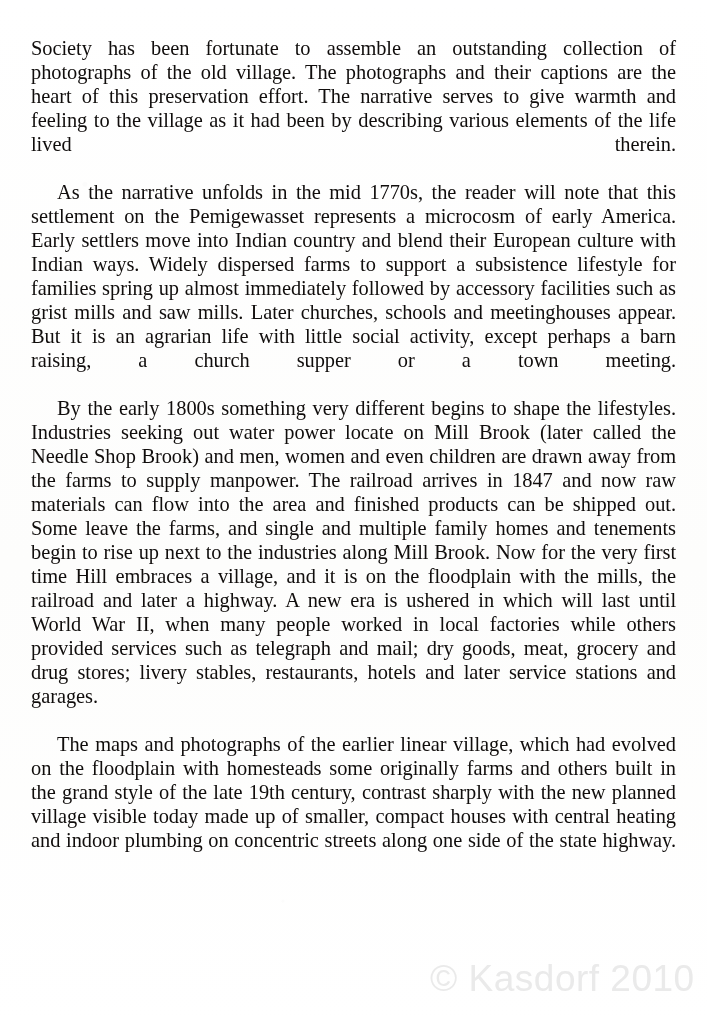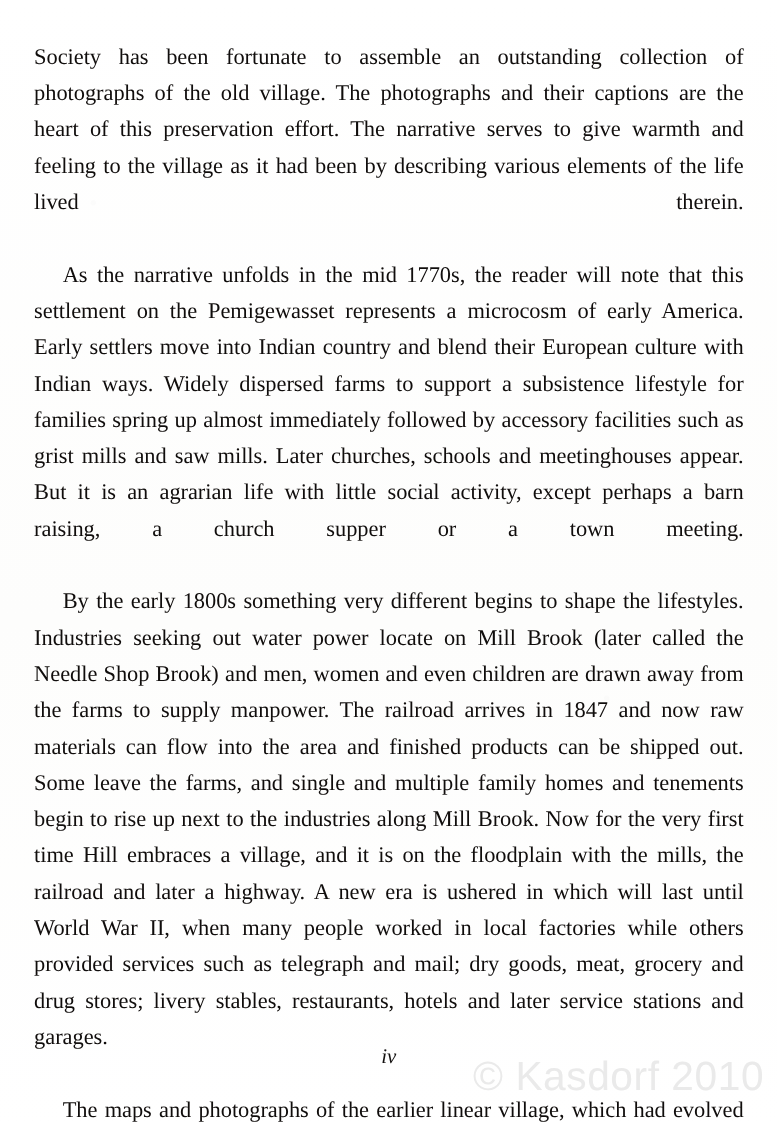--- a/index.html
+++ b/index.html
@@ -39,21 +39,21 @@
     top: 36px;
     width: 645px;
     z-index: 2;
   }
 
   p.para {
     margin: 0;
     text-align: justify;
     text-justify: inter-word;
     font-size: 20.4px;
-    line-height: 33px;
+    line-height: 24px;
     text-indent: 26px;
     letter-spacing: -0.05px;
     word-spacing: 0.2px;
     -webkit-font-smoothing: none;
   }
 
   p.para.first {
     text-indent: 0;
   }
 
@@ -95,17 +95,16 @@
 
 <div id="page">
 
   <div id="textblock">
     <p class="para first">Society has been fortunate to assemble an outstanding collection of photographs of the old village. The photographs and their captions are the heart of this preservation effort. The narrative serves to give warmth and feeling to the village as it had been by describing various elements of the life lived therein.</p>
     <p class="para">As the narrative unfolds in the mid 1770s, the reader will note that this settlement on the Pemigewasset represents a microcosm of early America. Early settlers move into Indian country and blend their European culture with Indian ways. Widely dispersed farms to support a subsistence lifestyle for families spring up almost immediately followed by accessory facilities such as grist mills and saw mills. Later churches, schools and meetinghouses appear. But it is an agrarian life with little social activity, except perhaps a barn raising, a church supper or a town meeting.</p>
     <p class="para">By the early 1800s something very different begins to shape the lifestyles. Industries seeking out water power locate on Mill Brook (later called the Needle Shop Brook) and men, women and even children are drawn away from the farms to supply manpower. The railroad arrives in 1847 and now raw materials can flow into the area and finished products can be shipped out. Some leave the farms, and single and multiple family homes and tenements begin to rise up next to the industries along Mill Brook. Now for the very first time Hill embraces a village, and it is on the floodplain with the mills, the railroad and later a highway. A new era is ushered in which will last until World War II, when many people worked in local factories while others provided services such as telegraph and mail; dry goods, meat, grocery and drug stores; livery stables, restaurants, hotels and later service stations and garages.</p>
     <p class="para">The maps and photographs of the earlier linear village, which had evolved on the floodplain with homesteads some originally farms and others built in the grand style of the late 19th century, contrast sharply with the new planned village visible today made up of smaller, compact houses with central heating and indoor plumbing on concentric streets along one side of the state highway.</p>
   </div>
 
-  <div id="folio">iv</div>
 
   <div id="watermark">© Kasdorf 2010</div>
 
 </div>
 
 </body></html>

